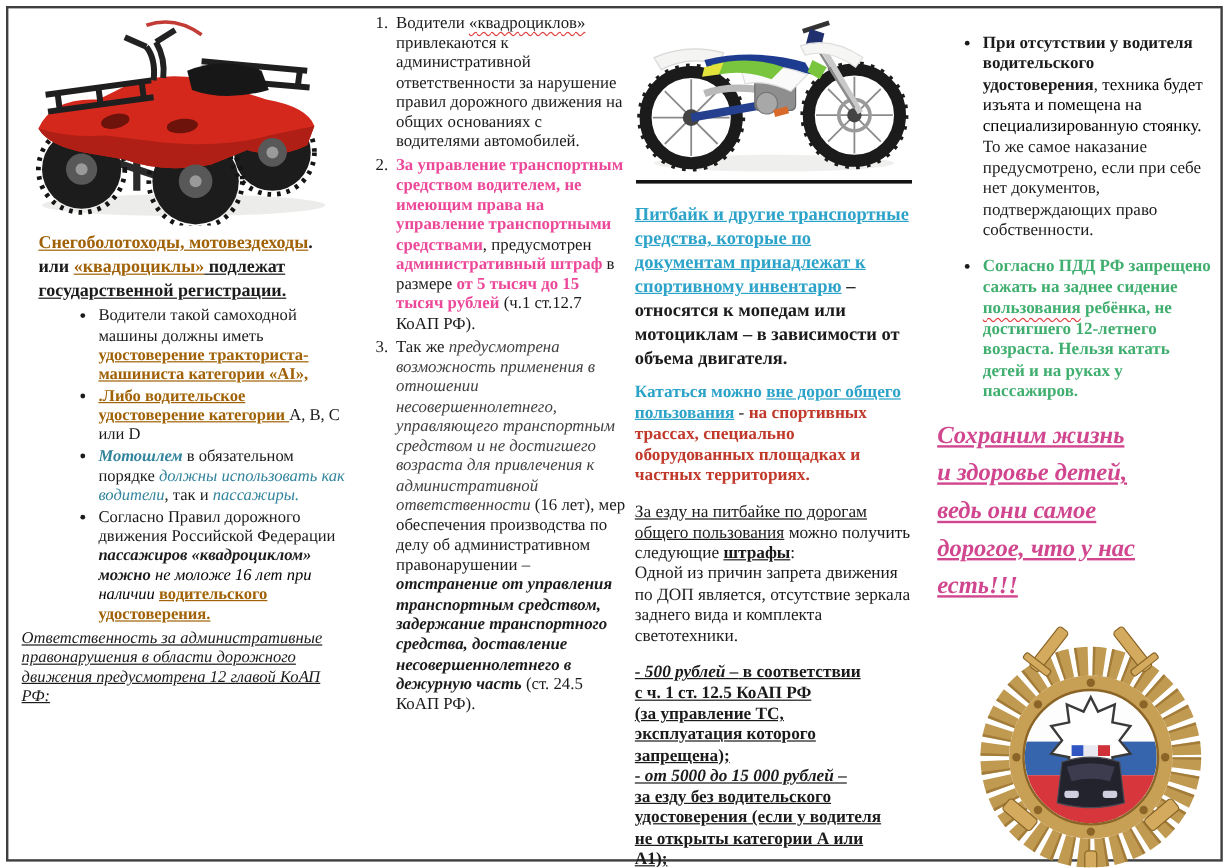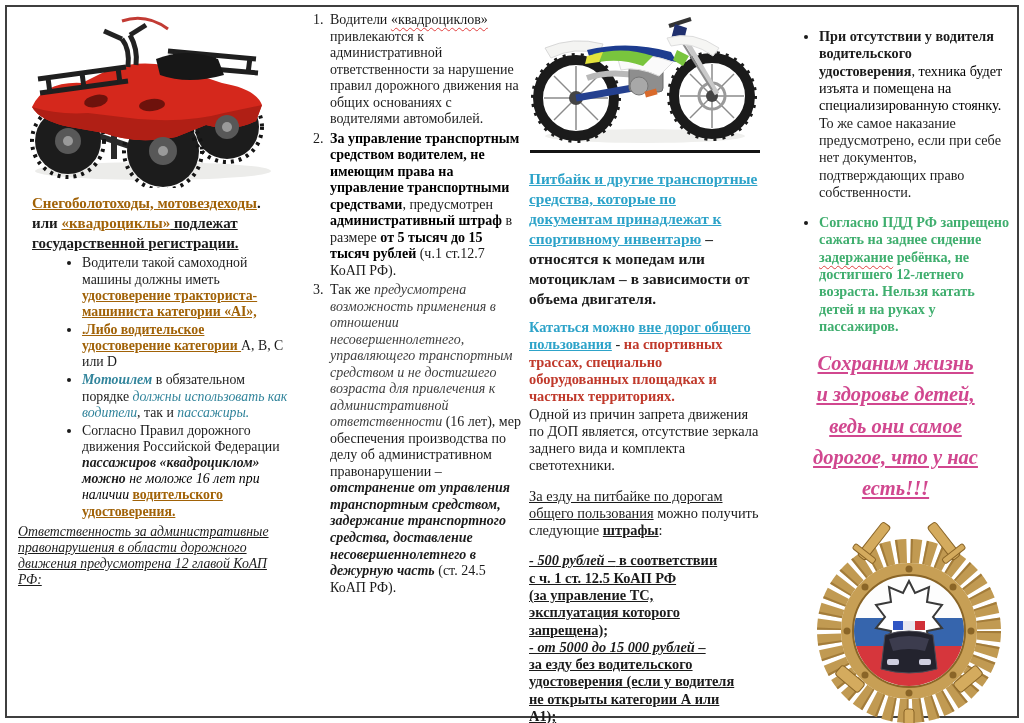--- a/index.html
+++ b/index.html
@@ -20,32 +20,32 @@
   ul.c1-list li{margin:0 0 2px 0;}
   ol.c2-list{list-style:decimal outside;margin:0;padding-left:27px;}
   ol.c2-list li{margin:0 0 3px 0;padding-left:3px;}
   ul.c4-list{list-style:disc outside;margin:0;padding-left:38px;}
   ul.c4-list li{margin:0 0 13px 0;}
 
   .c1-footer{margin:4px 0 0 0;}
   .divider{border-top:3px solid #141414;margin:4px 1px 16px 1px;}
   .para{margin:0 0 0 0;}
   .gap{margin-top:13px;}
-  .slogan{text-align:center;font-size:20.5px;line-height:1.52;margin-top:8px;}
+  .slogan{text-align:left;font-size:20.5px;line-height:1.52;margin-top:8px;}
   .emblem-wrap{margin:10px 0 0 30px;width:196px;}
 
   
   .b{font-weight:bold;}
   .i{font-style:italic;}
   .u{text-decoration:underline;}
   .blue{color:#a16207;}
   .teal{color:#31849B;}
   .cyan{color:#2DA3C9;}
   .sblue{color:#000000;}
-  .green{color:#000000;}
+  .green{color:#ec4899;}
   .green2{color:#3FAE6E;margin-top:20px;}
   .red{color:#C0392B;}
   .pink{color:#D1478F;}
   .gray{color:#3f3f3f;}
   .sq{text-decoration-line:underline;text-decoration-style:wavy;text-decoration-color:#E04040;
       text-decoration-thickness:1px;text-underline-offset:3px;}
 </style>
 </head>
 <body>
 
@@ -168,29 +168,29 @@
       <path d="M58 50 L74 46 L70 56 L56 58 Z" fill="#e4e33c"></path>
       <path d="M148 44 L160 50 L154 60 L144 54 Z" fill="#79c53d"></path>
       <path d="M138 32 Q164 24 190 42 L184 50 Q162 34 142 40 Z" fill="#f6f6f4" stroke="#ddd"></path>
     </svg>
 
     <div class="divider"></div>
 
     <div class="c3-heading"><span class="cyan b u">Питбайк и другие транспортные средства, которые по документам принадлежат к спортивному инвентарю</span><span class="b"> – относятся к мопедам или мотоциклам – в зависимости от объема двигателя.</span></div>
 
     <div class="para"><span class="cyan b">Кататься можно </span><span class="cyan b u">вне дорог общего пользования</span><span> - </span><span class="red b">на спортивных трассах, специально оборудованных площадках и частных территориях.</span></div>
+    <div class="para gap"><span class="u">За езду на питбайке по дорогам общего пользования</span><span> можно получить следующие </span><span class="b u">штрафы</span><span>:</span></div>
     <div class="para"><span>Одной из причин запрета движения по ДОП является, отсутствие зеркала заднего вида и комплекта светотехники.</span></div>
-    <div class="para gap"><span class="u">За езду на питбайке по дорогам общего пользования</span><span> можно получить следующие </span><span class="b u">штрафы</span><span>:</span></div>
     <div class="para gap"><span class="b i u">- 500 рублей –</span><span class="b u"> в соответствии</span><br><span class="b u"> с ч. 1 ст. 12.5 КоАП РФ</span><br><span class="b u">(за управление ТС,</span><br><span class="b u">эксплуатация которого</span><br><span class="b u">запрещена);</span><br><span class="b i u">- от 5000 до 15 000 рублей –</span><br><span class="b u">за езду без водительского</span><br><span class="b u">удостоверения (если у водителя</span><br><span class="b u">не открыты категории А или</span><br><span class="b u">А1);</span></div>
   </div>
 
   <div class="col col4">
     <ul class="c4-list">
       <li><span class="b">При отсутствии у водителя водительского удостоверения</span><span>, </span><span class="sblue">техника будет изъята и помещена на специализированную стоянку.</span><span> То же самое наказание предусмотрено, если при себе нет документов, подтверждающих право собственности.</span></li>
-      <li><span class="green2 b">Согласно ПДД РФ запрещено сажать на заднее сидение </span><span class="green2 b sq">задержание</span><span class="green2 b"> ребёнка, не достигшего 12-летнего возраста. Нельзя катать детей и на руках у пассажиров.</span></li>
+      <li><span class="green2 b">Согласно ПДД РФ запрещено сажать на заднее сидение </span><span class="green2 b sq">пользования</span><span class="green2 b"> ребёнка, не достигшего 12-летнего возраста. Нельзя катать детей и на руках у пассажиров.</span></li>
     </ul>
 
     <div class="slogan"><span class="pink b i u">Сохраним жизнь</span><br><span class="pink b i u">и здоровье детей,</span><br><span class="pink b i u">ведь они самое</span><br><span class="pink b i u">дорогое, что у нас</span><br><span class="pink b i u">есть!!!</span></div>
 
     <div class="emblem-wrap">
       <svg width="196" height="224" viewBox="0 0 196 222" aria-hidden="true">
         <circle cx="98" cy="116" r="80" fill="none" stroke="#c19a52" stroke-width="24" stroke-dasharray="10 4"></circle>
         <circle cx="98" cy="116" r="80" fill="none" stroke="#8a6527" stroke-width="24" stroke-dasharray="2 12" opacity="0.55"></circle>
         <g stroke="#8a6527" stroke-width="1" fill="#d4ab5e">
           <g transform="translate(60,30) rotate(38)">

